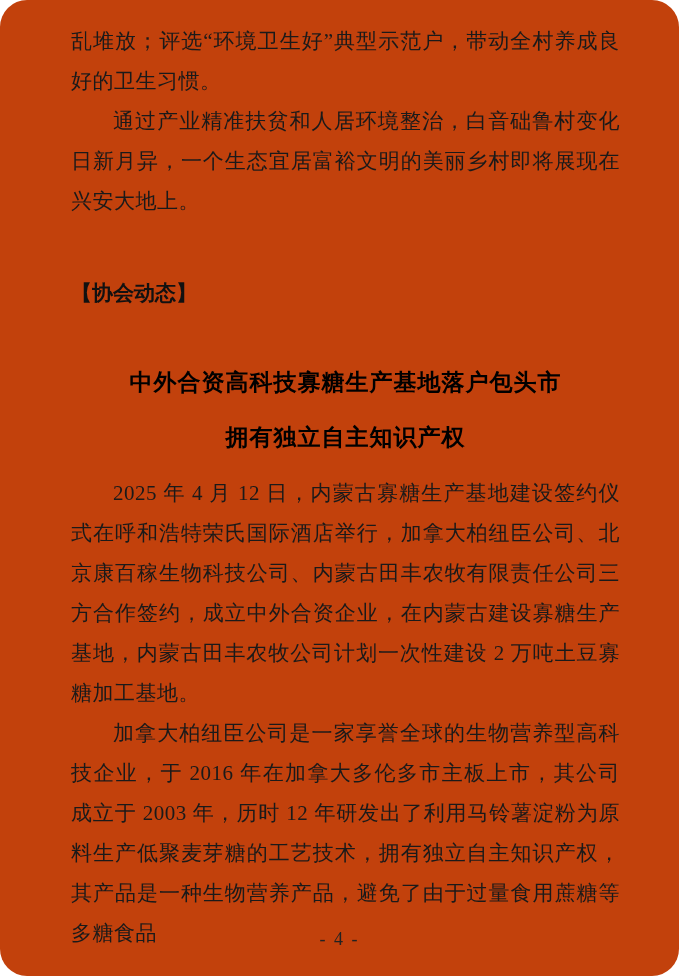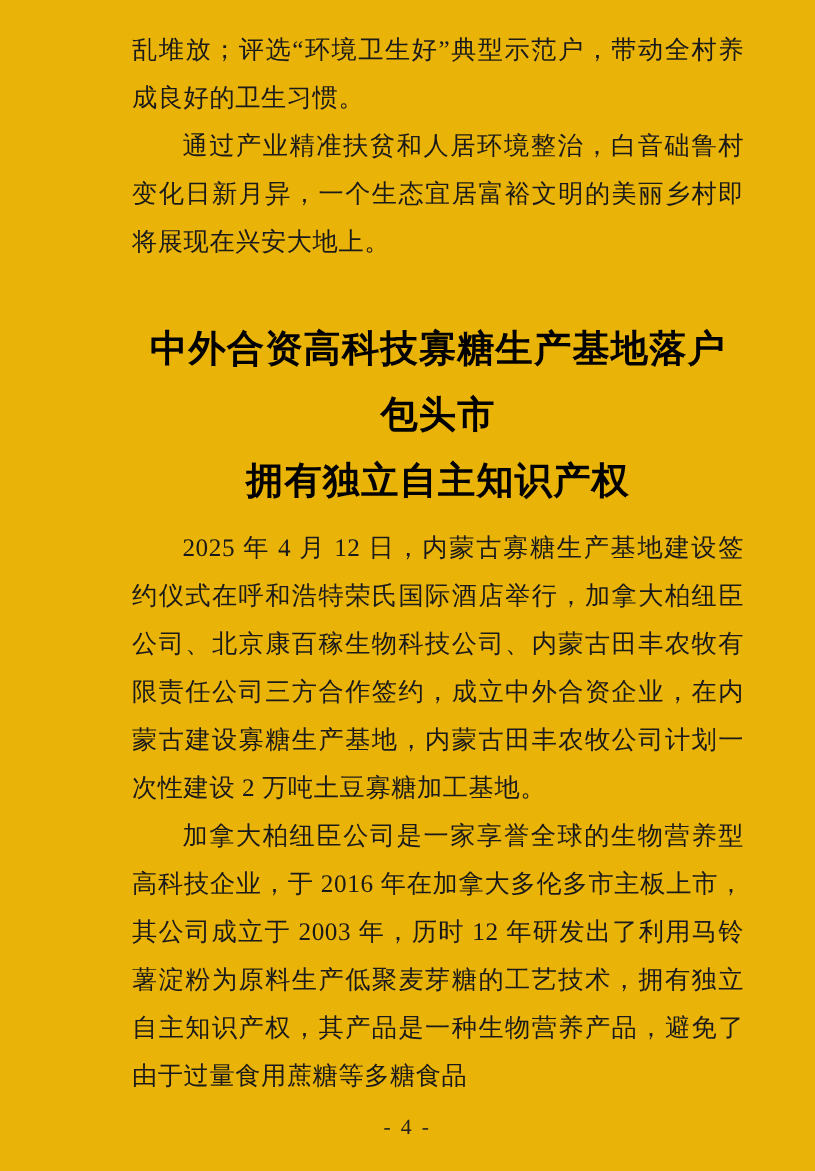--- a/index.html
+++ b/index.html
@@ -4,26 +4,27 @@
 <style>
   html, body {
     margin: 0;
     padding: 0;
     background: #ffffff;
   }
   .page {
     position: relative;
     width: 679px;
     height: 976px;
-    background: #eab308;
+    background: #c2410c;
     box-sizing: border-box;
-    padding: 21px 59px 0 110px;
+    padding: 21px 59px 0 71px;
     overflow: hidden;
     color: #1a1a1a;
     font-family: "Liberation Serif", "DejaVu Serif", serif;
+    border-radius: 27px;
   }
   .body-text {
     margin: 0;
     font-size: 21px;
     line-height: 40px;
     text-align: justify;
     letter-spacing: 0.5px;
   }
   .indent {
     text-indent: 2em;
@@ -38,21 +39,21 @@
     margin-top: 52px;
     font-family: "Liberation Sans", "DejaVu Sans", sans-serif;
     font-weight: bold;
     font-size: 21px;
     line-height: 40px;
     color: #111111;
   }
   .article-title {
     margin: 0;
     margin-top: 42px;
-    font-size: 31px;
+    font-size: 23px;
     font-weight: bold;
     line-height: 55px;
     text-align: center;
     color: #000000;
     letter-spacing: 1px;
   }
   .article-body-first {
     margin-top: 8px;
   }
   .page-footer {
@@ -71,20 +72,21 @@
 <body>
 
 <div class="page">
 
   <p class="body-text">乱堆放；评选“环境卫生好”典型示范户，带动全村养成良好的卫生习惯。</p>
 
   <p class="body-text indent">
     <span>通过产业精准扶贫和人居环境整治，白音础鲁村变化日新月异，一个生态宜居富裕文明的美丽乡村即将展现在兴安大地上。</span>
   </p>
 
+  <p class="section-label">【协会动态】</p>
 
   <h1 class="article-title">
     <span style="display:block">中外合资高科技寡糖生产基地落户包头市</span>
     <span style="display:block">拥有独立自主知识产权</span>
   </h1>
 
   <p class="body-text indent article-body-first">2025 年 4 月 12 日，内蒙古寡糖生产基地建设签约仪式在呼和浩特荣氏国际酒店举行，加拿大柏纽臣公司、北京康百稼生物科技公司、内蒙古田丰农牧有限责任公司三方合作签约，成立中外合资企业，在内蒙古建设寡糖生产基地，内蒙古田丰农牧公司计划一次性建设 2 万吨土豆寡糖加工基地。</p>
 
   <p class="body-text indent">加拿大柏纽臣公司是一家享誉全球的生物营养型高科技企业，于 2016 年在加拿大多伦多市主板上市，其公司成立于 2003 年，历时 12 年研发出了利用马铃薯淀粉为原料生产低聚麦芽糖的工艺技术，拥有独立自主知识产权，其产品是一种生物营养产品，避免了由于过量食用蔗糖等多糖食品</p>
 

